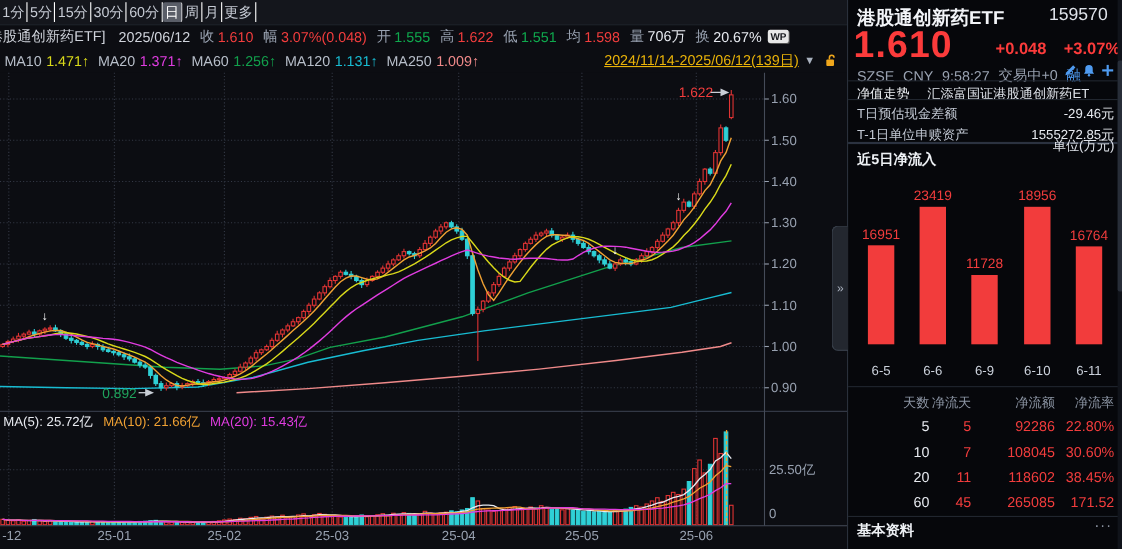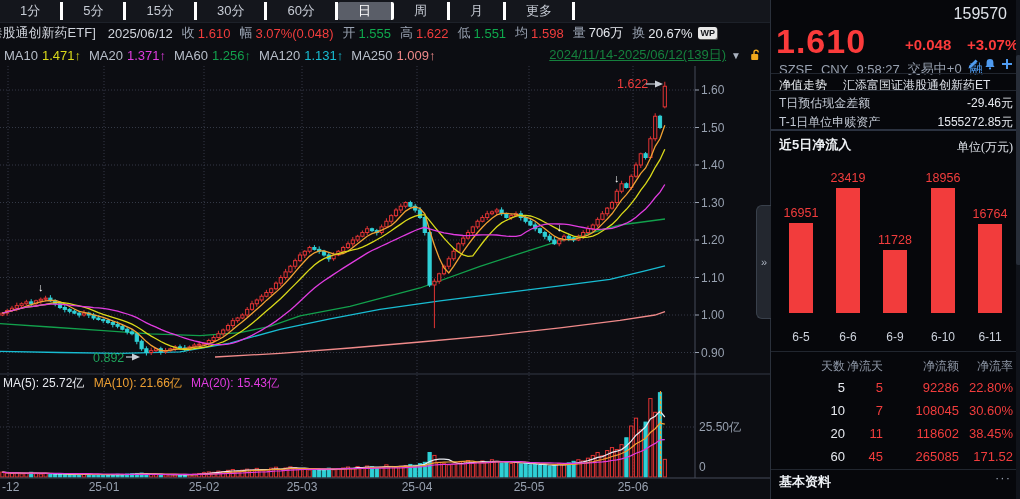--- a/index.html
+++ b/index.html
@@ -1,21 +1,21 @@
 <!DOCTYPE html>
 <html><head>
 <meta charset="utf-8">
 <style>
   html,body{margin:0;padding:0;background:#000;}
   #app{position:relative;width:1020px;height:499px;background:#0c0d12;overflow:hidden;
        font-family:"Liberation Sans","DejaVu Sans",sans-serif;color:#e6e9ef;-webkit-font-smoothing:antialiased;}
   
   #toolbar-row1{position:absolute;top:0;left:0;width:770px;height:22px;display:flex;align-items:center;
                 background:#14161c;border-bottom:1px solid #1d2129;font-size:13px;white-space:nowrap;}
-  .ptab{padding:1px 20px;color:#c6cbd4;border-right:3px solid #ffffff;line-height:16px;}
+  .ptab{padding:1px 2px;color:#c6cbd4;border-right:1px solid #ffffff;line-height:16px;}
   .ptab.active{background:#5a5e68;color:#fff;border-radius:2px;}
   #row1-right{margin-left:auto;display:flex;align-items:center;padding-right:4px;}
   .tool{padding:0 9px;color:#c6cbd4;border-left:1px solid #303640;font-size:13px;line-height:16px;}
   .icon-btn{display:flex;align-items:center;justify-content:center;width:24px;height:16px;border-left:1px solid #303640;color:#c6cbd4;}
   .helpcircle{width:12px;height:12px;border:1px solid #c6cbd4;border-radius:50%;font-size:9px;line-height:12px;text-align:center;color:#c6cbd4;}
   .chev{font-size:12px;color:#c6cbd4;}
   
   #quote-row{position:absolute;top:22px;left:0;width:770px;height:22px;display:flex;align-items:center;
              font-size:13px;white-space:nowrap;overflow:hidden;}
   #quote-name{color:#d0d4dc;margin-left:-14px;}
@@ -23,21 +23,21 @@
   .qlabel{color:#98a1b0;margin-left:9px;}
   .qvalue{margin-left:3px;}
   #wp-badge{margin-left:6px;background:#e8e8e8;color:#15171c;font-size:9px;font-weight:bold;
             padding:0 2px;border-radius:2px;line-height:12px;box-shadow:1px 1px 0 #555;}
   
   #ma-row{position:absolute;top:44px;left:0;width:770px;height:22px;display:flex;align-items:center;
           font-size:13px;white-space:nowrap;}
   .malabel{color:#b8bfca;margin-left:8px;}
   .mavalue{margin-left:4px;}
   #range-wrap{margin-left:auto;display:flex;align-items:center;padding-right:8px;}
-  #date-range{color:#15803d;text-decoration:underline;font-size:13px;text-align:right;}
+  #date-range{color:#eab308;text-decoration:underline;font-size:13px;text-align:right;}
   #range-caret{color:#aab2bf;font-size:10px;margin-left:5px;}
   #lock-icon{margin-left:8px;display:flex;}
   
   #chart-svg{position:absolute;top:66px;left:0;}
   svg text{font-family:"Liberation Sans","DejaVu Sans",sans-serif;}
   
   #right-panel{position:absolute;top:0;left:770px;width:250px;height:499px;background:#06070b;border-left:1px solid #2a303b;}
   .abs{position:absolute;}
   #rp-title{left:8px;top:5px;font-size:17px;font-weight:bold;color:#f2f4f8;}
   #rp-code{right:14px;top:5px;font-size:16px;color:#dfe3ea;}
@@ -45,21 +45,21 @@
   #rp-change{left:134px;top:36px;font-size:15px;font-weight:bold;color:#fb3b3b;}
   #rp-change-pct{left:196px;top:36px;font-size:15px;font-weight:bold;color:#fb3b3b;}
   #rp-meta{left:8px;top:60px;font-size:13px;color:#98a1b0;display:flex;gap:8px;align-items:center;}
   #rp-meta-icons{right:8px;top:58px;display:flex;gap:5px;align-items:center;}
   .rp-div{position:absolute;left:0;width:250px;height:1px;background:#21262f;}
   #rp-nav-label{left:8px;top:77px;font-size:12px;color:#eef1f5;}
   #rp-fund-name{left:72px;top:77px;font-size:12px;color:#dfe3ea;white-space:nowrap;overflow:hidden;width:172px;}
   .rp-inforow{position:absolute;left:8px;width:234px;font-size:12px;color:#c3c9d4;}
   .rp-inforow .v{position:absolute;right:0;color:#e6e9ef;}
   #rp-flow-title{left:8px;top:136px;font-size:13px;font-weight:bold;color:#eef1f5;}
-  #rp-flow-unit{right:8px;top:139px;font-size:12px;color:#dfe3ea;font-family:Liberation Serif, serif;}
+  #rp-flow-unit{right:8px;top:124px;font-size:12px;color:#dfe3ea;}
   .fbar{position:absolute;width:24px;background:#f23c3c;}
   .fbar-label{position:absolute;width:48px;text-align:center;font-size:12.5px;color:#f23d3d;}
   .fbar-cat{position:absolute;width:48px;text-align:center;font-size:12px;color:#ccd2dc;}
   .trow{position:absolute;left:0;width:250px;height:20px;font-size:13px;}
   .trow span{position:absolute;}
   .c1{left:8px;width:30px;text-align:right;margin-left:36px;}
   .c2{left:58px;width:54px;text-align:right;}
   .c3{left:116px;width:72px;text-align:right;}
   .c4{left:190px;width:52px;text-align:right;}
   .thead{color:#8d96a5;font-size:12px;}
@@ -623,20 +623,21 @@
       <text x="2" y="491" fill="#98a1b0" font-size="12" text-anchor="start" font-weight="normal">-12</text>
       <text x="104" y="491" fill="#98a1b0" font-size="12" text-anchor="middle" font-weight="normal">25-01</text>
       <text x="204" y="491" fill="#98a1b0" font-size="12" text-anchor="middle" font-weight="normal">25-02</text>
       <text x="302" y="491" fill="#98a1b0" font-size="12" text-anchor="middle" font-weight="normal">25-03</text>
       <text x="417" y="491" fill="#98a1b0" font-size="12" text-anchor="middle" font-weight="normal">25-04</text>
       <text x="529" y="491" fill="#98a1b0" font-size="12" text-anchor="middle" font-weight="normal">25-05</text>
       <text x="633" y="491" fill="#98a1b0" font-size="12" text-anchor="middle" font-weight="normal">25-06</text>
     </svg>
 
   <div id="right-panel">
+    <div class="abs" id="rp-title">港股通创新药ETF</div>
     <div class="abs" id="rp-code">159570</div>
     <div class="abs" id="rp-price">1.610</div>
     <div class="abs" id="rp-change">+0.048</div>
     <div class="abs" id="rp-change-pct">+3.07%</div>
     <div class="abs" id="rp-meta">
       <span>SZSE</span>
       <span>CNY</span>
       <span>9:58:27</span>
       <span>交易中+0</span>
       <span style="color:#4f9bf0;">融</span>

